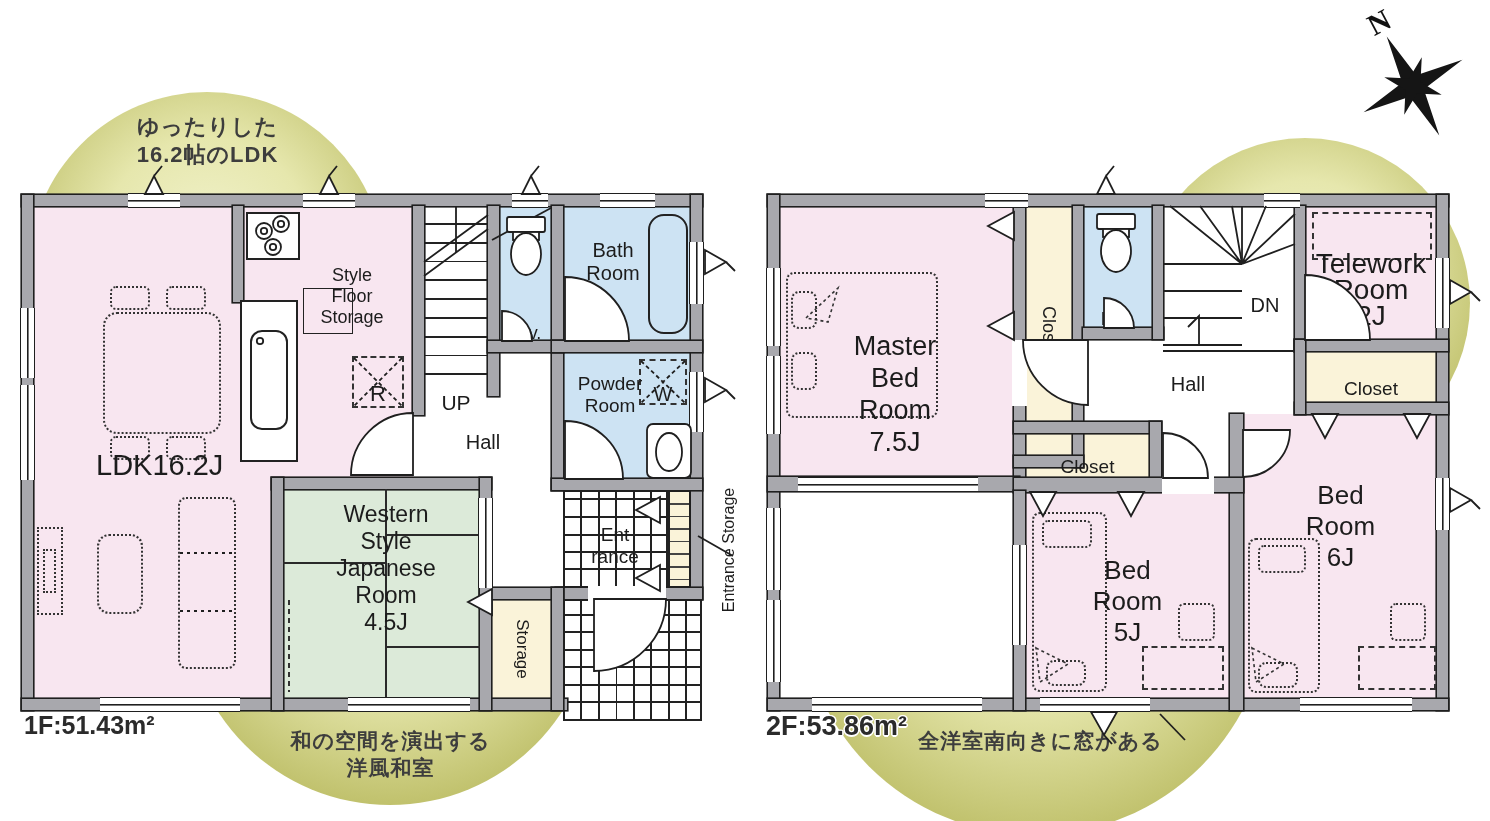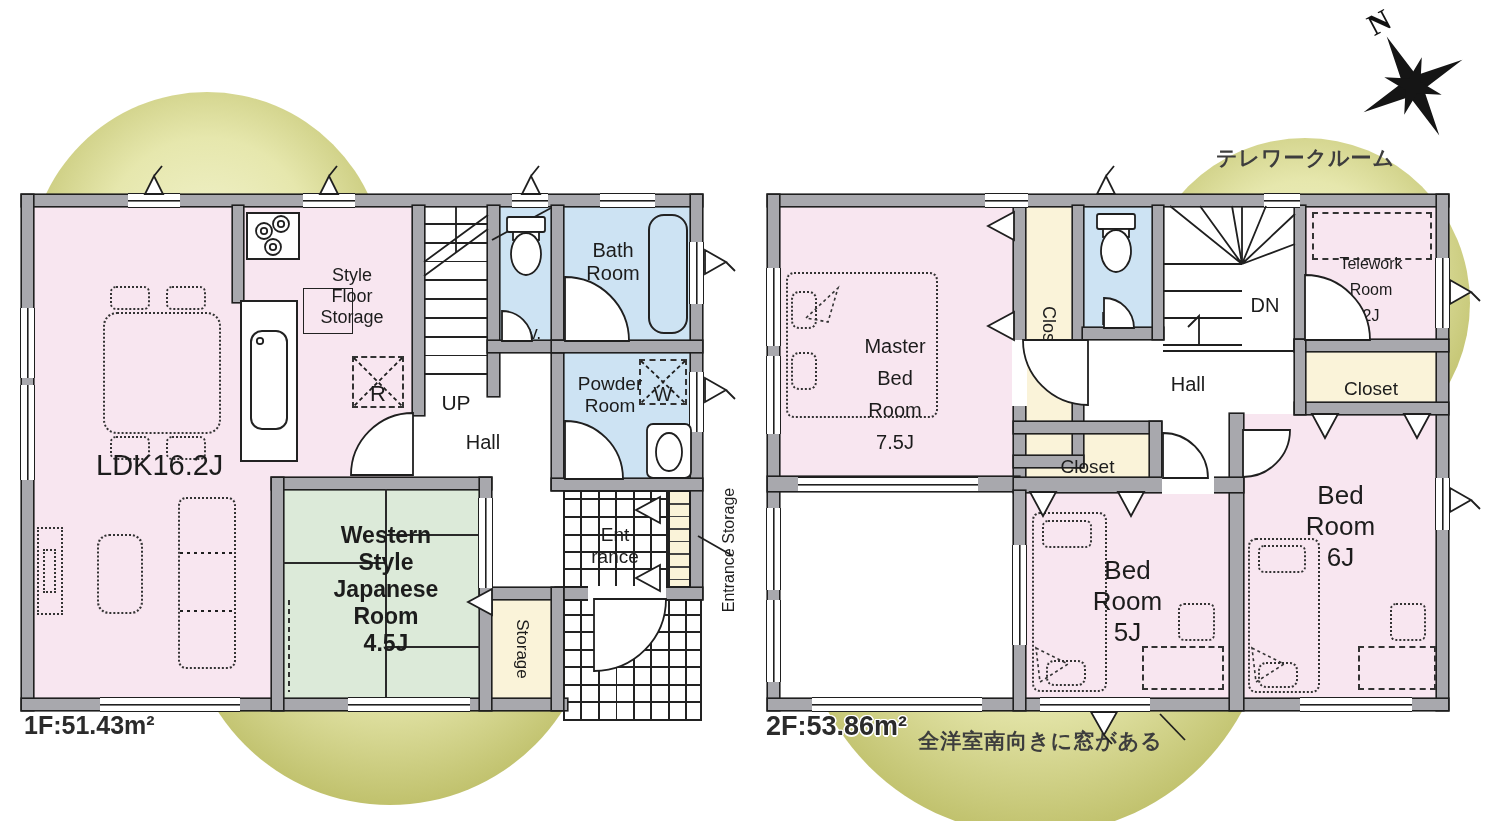--- a/index.html
+++ b/index.html
@@ -50,22 +50,29 @@
 </head>
 <body>
 
 <div id="page">
 
   <div class="callout" style="left:29px;top:92px;width:356px;height:356px;"></div>
   <div class="callout" style="left:185px;top:395px;width:410px;height:410px;"></div>
   <div class="callout" style="left:1140px;top:138px;width:330px;height:330px;"></div>
   <div class="callout" style="left:800px;top:365px;width:470px;height:470px;"></div>
 
+  <div class="callout-text" style="left:80px;top:113px;width:255px;font-size:22px;line-height:28px;z-index:6;">
+    <div>ゆったりした</div>
+    <div>16.2帖のLDK</div>
+  </div>
+  <div class="callout-text" style="left:238px;top:727px;width:305px;font-size:21px;line-height:27px;z-index:6;">
+    <div>和の空間を演出する</div>
+    <div>洋風和室</div>
+  </div>
   <div class="callout-text" style="left:1158px;top:144px;width:295px;font-size:21px;line-height:27px;z-index:6;">
-    <div>テレワークルーム</div>
   </div>
   <div class="callout-text" style="left:888px;top:727px;width:305px;font-size:21px;line-height:27px;z-index:6;">
     <div>全洋室南向きに窓がある</div>
   </div>
 
   <div>
     <div class="base" style="left:33px;top:206px;width:658px;height:493px;"></div>
 
     <div class="room pink" style="left:33px;top:206px;width:380px;height:493px;"></div>
     <div class="room blue" style="left:499px;top:206px;width:53px;height:135px;"></div>
@@ -143,21 +150,21 @@
     <div class="lbl" style="left:497px;top:311px;width:56px;font-size:18px;">Lav.</div>
     <div class="lbl" style="left:567px;top:227px;width:92px;font-size:20px;line-height:23px;">
       <div>Bath</div>
       <div>Room</div>
     </div>
     <div class="lbl" style="left:558px;top:361px;width:104px;font-size:19px;line-height:22px;">
       <div>Powder</div>
       <div>Room</div>
     </div>
     <div class="lbl" style="left:639px;top:371px;width:48px;font-size:20px;">W</div>
-    <div class="lbl" style="left:298px;top:510px;width:176px;font-size:23px;line-height:27px;font-weight:bold;">
+    <div class="lbl" style="left:298px;top:489px;width:176px;font-size:23px;line-height:27px;">
       <div>Western</div>
       <div>Style</div>
       <div>Japanese</div>
       <div>Room</div>
       <div>4.5J</div>
     </div>
     <div class="vlbl" style="left:491px;top:599px;width:61px;height:100px;font-size:17px;">
       <span class="rot90">Storage</span>
     </div>
     <div class="lbl" style="left:571px;top:512px;width:88px;font-size:19px;line-height:22px;">
@@ -227,33 +234,33 @@
     <div class="furn dot" style="left:1042px;top:520px;width:50px;height:28px;border-radius:6px;"></div>
     <div class="furn dot" style="left:1046px;top:660px;width:40px;height:26px;border-radius:8px;"></div>
     <div class="furn dsh" style="left:1142px;top:646px;width:82px;height:44px;"></div>
     <div class="furn dot" style="left:1178px;top:603px;width:37px;height:38px;border-radius:6px;"></div>
     <div class="furn dot" style="left:1248px;top:538px;width:72px;height:155px;border-radius:8px;"></div>
     <div class="furn dot" style="left:1258px;top:545px;width:48px;height:28px;border-radius:6px;"></div>
     <div class="furn dot" style="left:1258px;top:662px;width:40px;height:26px;border-radius:8px;"></div>
     <div class="furn dsh" style="left:1358px;top:646px;width:78px;height:44px;"></div>
     <div class="furn dot" style="left:1390px;top:603px;width:36px;height:38px;border-radius:6px;"></div>
 
-    <div class="lbl" style="left:828px;top:318px;width:134px;font-size:20px;line-height:32px;">
+    <div class="lbl" style="left:828px;top:318px;width:134px;font-size:27px;line-height:32px;">
       <div>Master</div>
       <div>Bed</div>
       <div>Room</div>
       <div>7.5J</div>
     </div>
     <div class="vlbl" style="left:1025px;top:206px;width:48px;height:250px;font-size:18px;">
       <span class="rot90">Closet</span>
     </div>
     <div class="lbl" style="left:1085px;top:297px;width:64px;font-size:18px;">Lav.</div>
     <div class="lbl" style="left:1235px;top:282px;width:60px;font-size:20px;">DN</div>
     <div class="lbl" style="left:1152px;top:361px;width:72px;font-size:20px;">Hall</div>
-    <div class="lbl" style="left:1303px;top:239px;width:136px;font-size:16px;line-height:26px;">
+    <div class="lbl" style="left:1303px;top:239px;width:136px;font-size:28px;line-height:26px;">
       <div>Telework</div>
       <div>Room</div>
       <div>2J</div>
     </div>
     <div class="lbl" style="left:1305px;top:366px;width:132px;font-size:19px;">Closet</div>
     <div class="lbl" style="left:1025px;top:444px;width:125px;font-size:19px;">Closet</div>
     <div class="lbl" style="left:795px;top:577px;width:205px;font-size:20px;line-height:25px;">
     </div>
     <div class="lbl" style="left:1075px;top:543px;width:105px;font-size:26px;line-height:31px;">
       <div>Bed</div>

